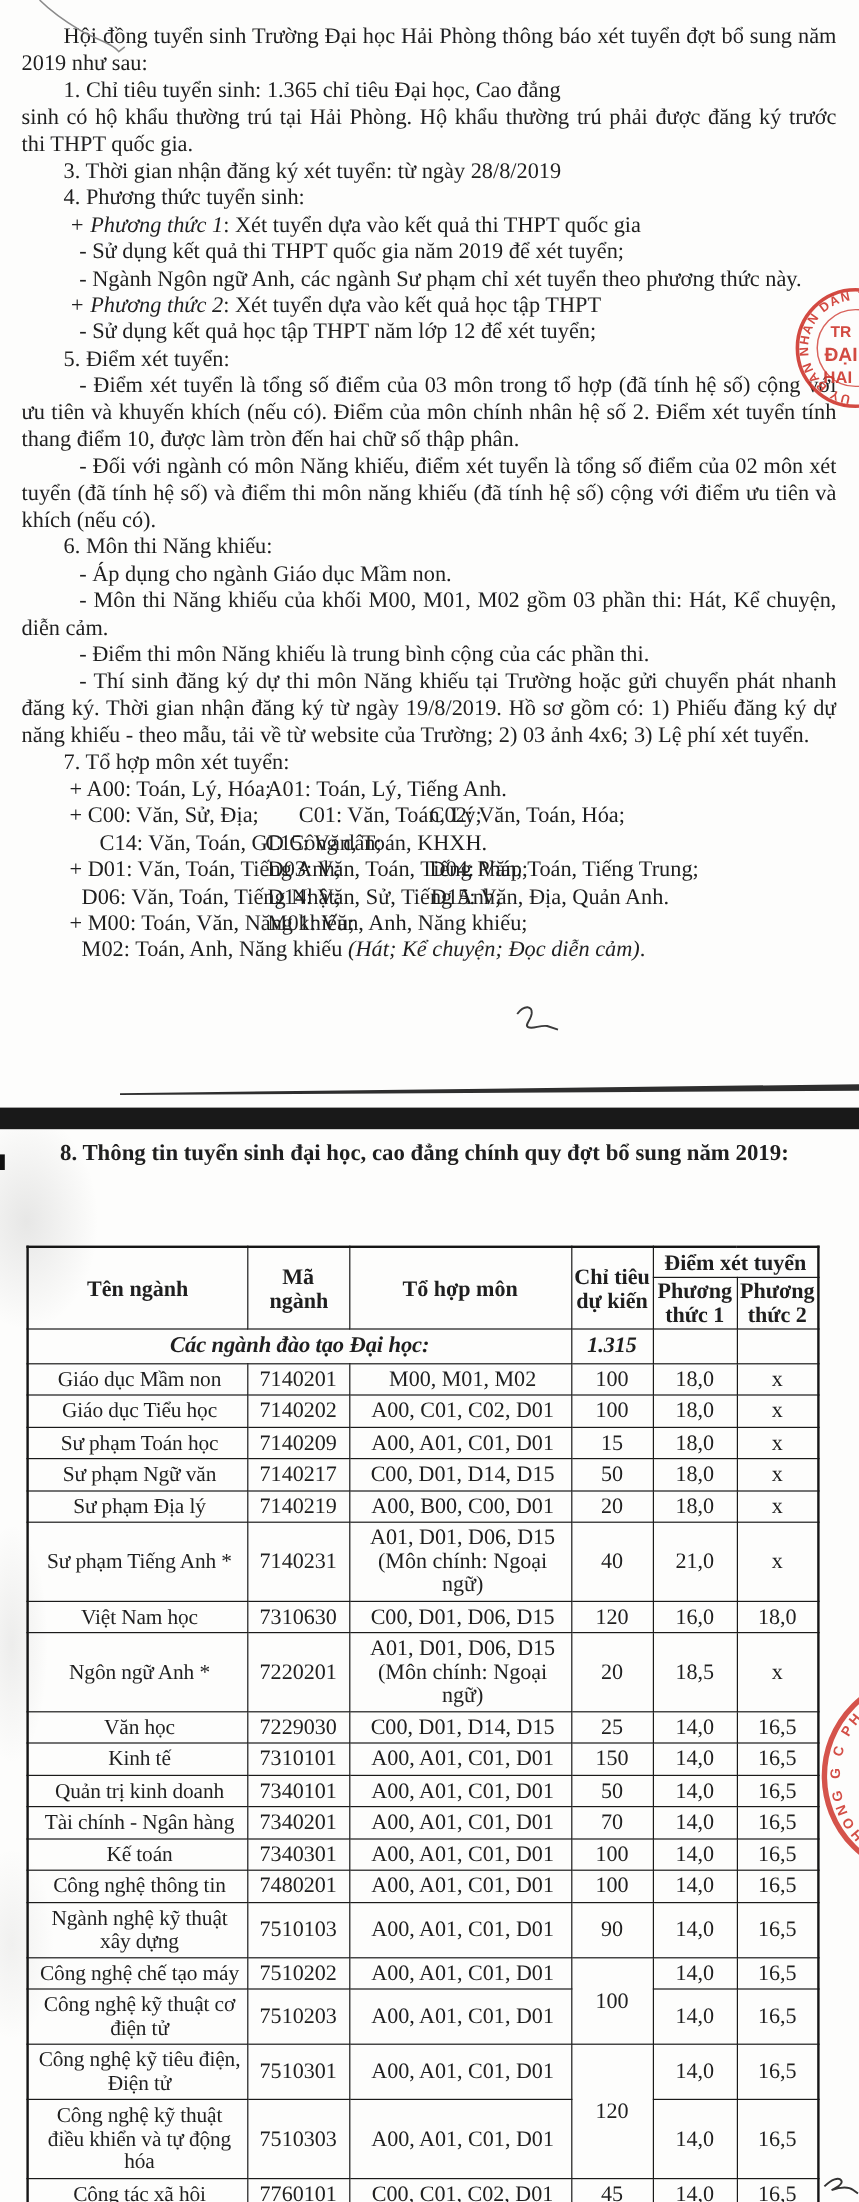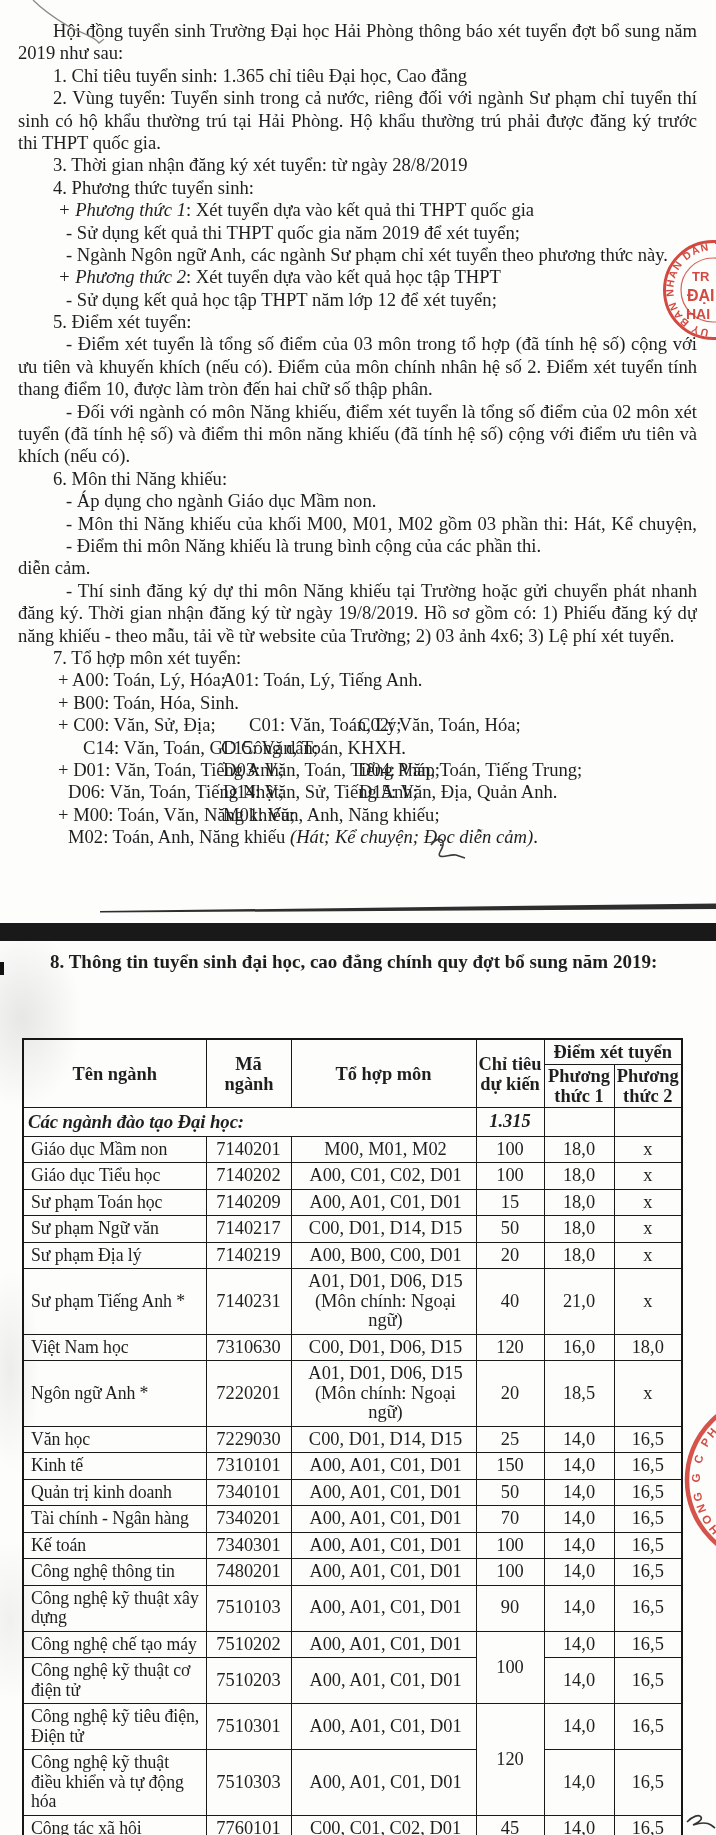--- a/index.html
+++ b/index.html
@@ -31,67 +31,63 @@
   .h8{position:absolute;left:50px;top:951px;font-weight:bold;font-size:19px;white-space:nowrap;}
   .tablewrap{position:absolute;left:22px;top:1038px;}
   table{border-collapse:collapse;width:659px;table-layout:fixed;font-size:18.4px;
         border:2px solid #161616;}
   th,td{border:1.6px solid #1a1a1a;vertical-align:middle;}
   th{font-weight:bold;text-align:center;line-height:20px;padding:1px 2px;}
   th.c-code{padding:1px 18px;}
   th.c-score{height:22px;margin-top:40px;}
   thead tr.sub th{height:40px;}
   td{padding:3px 4px;line-height:19.5px;}
-  td.nm{text-align:left;padding-left:7px;font-size:17.8px;letter-spacing:-0.1px;}
+  td.nm{text-align:center;padding-left:7px;font-size:17.8px;letter-spacing:-0.1px;}
   td.cb{text-align:center;padding-left:8px;}
   td.ctr{text-align:center;}
   tr.secrow td{font-weight:bold;font-style:italic;padding:4px 4px;}
   tr.secrow td.nm{font-size:18.8px;}
 </style>
 </head>
 <body>
 
 <div class="page">
 
   <div class="doc">
     <div class="ln i1 just">Hội đồng tuyển sinh Trường Đại học Hải Phòng thông báo xét tuyển đợt bổ sung năm</div>
     <div class="ln">2019 như sau:</div>
     <div class="ln i1"><b>1. Chỉ tiêu tuyển sinh: 1.365 chỉ tiêu Đại học, Cao đẳng</b></div>
-    <div class="ln i1 just"><b>2. Vùng tuyển:</b><span> Tuyển sinh trong cả nước, riêng đối với ngành Sư phạm chỉ tuyển thí</span></div>
     <div class="ln just">sinh có hộ khẩu thường trú tại Hải Phòng. Hộ khẩu thường trú phải được đăng ký trước ngày dự</div>
     <div class="ln">thi THPT quốc gia.</div>
     <div class="ln i1"><b>3. Thời gian nhận đăng ký xét tuyển:</b><span> từ ngày 28/8/2019</span></div>
     <div class="ln i1"><b>4. Phương thức tuyển sinh:</b></div>
     <div class="ln i2"><b><i>+ Phương thức 1</i></b><span>: Xét tuyển dựa vào kết quả thi THPT quốc gia</span></div>
     <div class="ln i3">- Sử dụng kết quả thi THPT quốc gia năm 2019 để xét tuyển;</div>
     <div class="ln i3">- Ngành Ngôn ngữ Anh, các ngành Sư phạm chỉ xét tuyển theo phương thức này.</div>
     <div class="ln i2"><b><i>+ Phương thức 2</i></b><span>: Xét tuyển dựa vào kết quả học tập THPT</span></div>
     <div class="ln i3">- Sử dụng kết quả học tập THPT năm lớp 12 để xét tuyển;</div>
     <div class="ln i1"><b>5. Điểm xét tuyển:</b></div>
     <div class="ln i3 just">- Điểm xét tuyển là tổng số điểm của 03 môn trong tổ hợp (đã tính hệ số) cộng với điểm</div>
     <div class="ln just">ưu tiên và khuyến khích (nếu có). Điểm của môn chính nhân hệ số 2. Điểm xét tuyển tính theo</div>
     <div class="ln">thang điểm 10, được làm tròn đến hai chữ số thập phân.</div>
     <div class="ln i3 just">- Đối với ngành có môn Năng khiếu, điểm xét tuyển là tổng số điểm của 02 môn xét</div>
     <div class="ln just">tuyển (đã tính hệ số) và điểm thi môn năng khiếu (đã tính hệ số) cộng với điểm ưu tiên và khuyến</div>
     <div class="ln">khích (nếu có).</div>
     <div class="ln i1"><b>6. Môn thi Năng khiếu:</b></div>
     <div class="ln i3">- Áp dụng cho ngành Giáo dục Mầm non.</div>
     <div class="ln i3 just">- Môn thi Năng khiếu của khối M00, M01, M02 gồm 03 phần thi: Hát, Kể chuyện, Đọc</div>
+    <div class="ln">diễn cảm.</div>
     <div class="ln i3">- Điểm thi môn Năng khiếu là trung bình cộng của các phần thi.</div>
-    <div class="ln">diễn cảm.</div>
     <div class="ln i3 just">- Thí sinh đăng ký dự thi môn Năng khiếu tại Trường hoặc gửi chuyển phát nhanh hồ sơ</div>
     <div class="ln just">đăng ký. Thời gian nhận đăng ký từ ngày 19/8/2019. Hồ sơ gồm có: 1) Phiếu đăng ký dự thi môn</div>
     <div class="ln">năng khiếu - theo mẫu, tải về từ website của Trường; 2) 03 ảnh 4x6; 3) Lệ phí xét tuyển.</div>
     <div class="ln i1"><b>7. Tổ hợp môn xét tuyển:</b></div>
     <div class="crow">
       <span style="left:40px">+ A00: Toán, Lý, Hóa;</span>
       <span style="left:204px">A01: Toán, Lý, Tiếng Anh.</span>
-    </div>
-    <div class="crow">
-      <span style="left:40px">+ B00: Toán, Hóa, Sinh.</span>
     </div>
     <div class="crow">
       <span style="left:40px">+ C00: Văn, Sử, Địa;</span>
       <span style="left:231px">C01: Văn, Toán, Lý;</span>
       <span style="left:340px">C02: Văn, Toán, Hóa;</span>
     </div>
     <div class="crow">
       <span style="left:65px">C14: Văn, Toán, GD Công dân;</span>
       <span style="left:203px">C15: Văn, Toán, KHXH.</span>
     </div>
@@ -287,21 +283,21 @@
           </tr>
           <tr>
             <td class="nm">Công nghệ thông tin</td>
             <td class="ctr">7480201</td>
             <td class="cb">A00, A01, C01, D01</td>
             <td class="ctr">100</td>
             <td class="ctr">14,0</td>
             <td class="ctr">16,5</td>
           </tr>
           <tr>
-            <td class="nm">Công nghệ kỹ thuật xây dựng</td>
+            <td class="nm">Ngành nghệ kỹ thuật xây dựng</td>
             <td class="ctr">7510103</td>
             <td class="cb">A00, A01, C01, D01</td>
             <td class="ctr">90</td>
             <td class="ctr">14,0</td>
             <td class="ctr">16,5</td>
           </tr>
           <tr>
             <td class="nm">Công nghệ chế tạo máy</td>
             <td class="ctr">7510202</td>
             <td class="cb">A00, A01, C01, D01</td>

